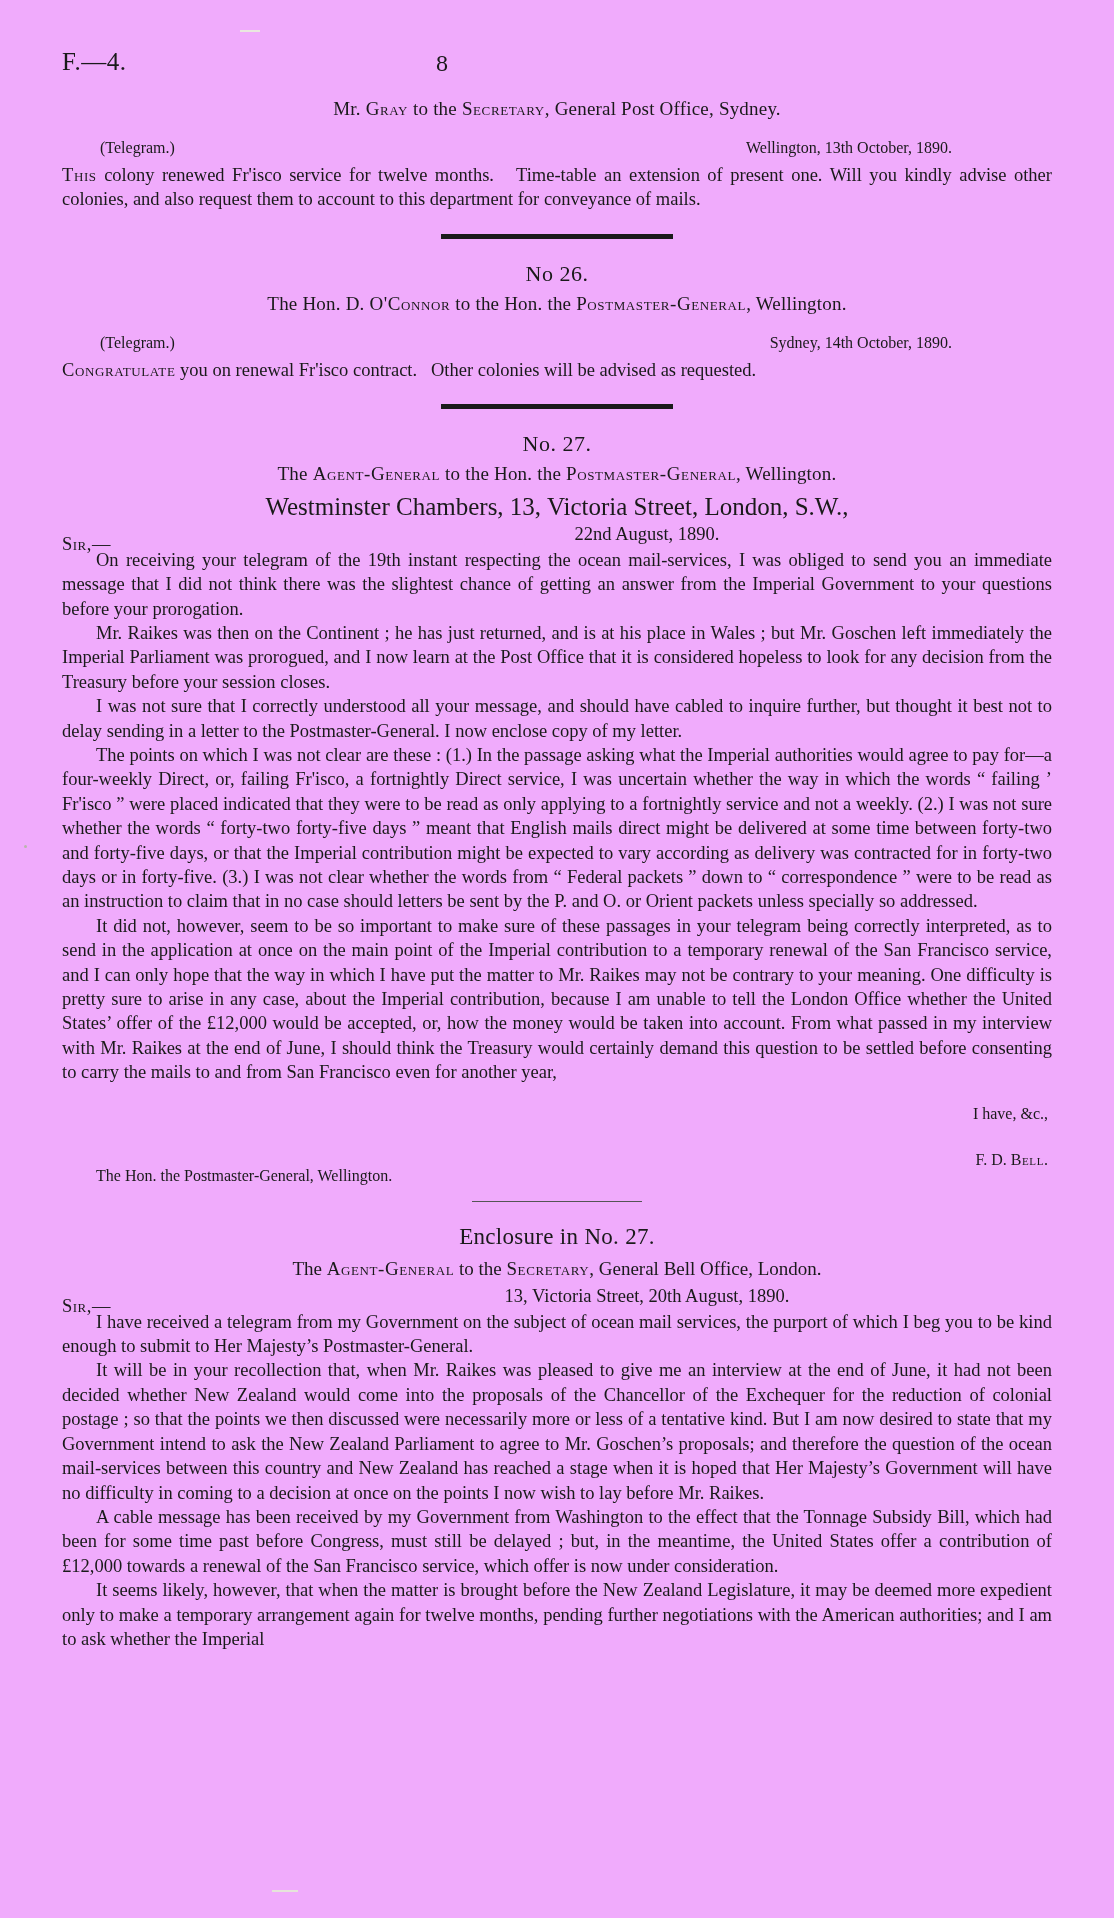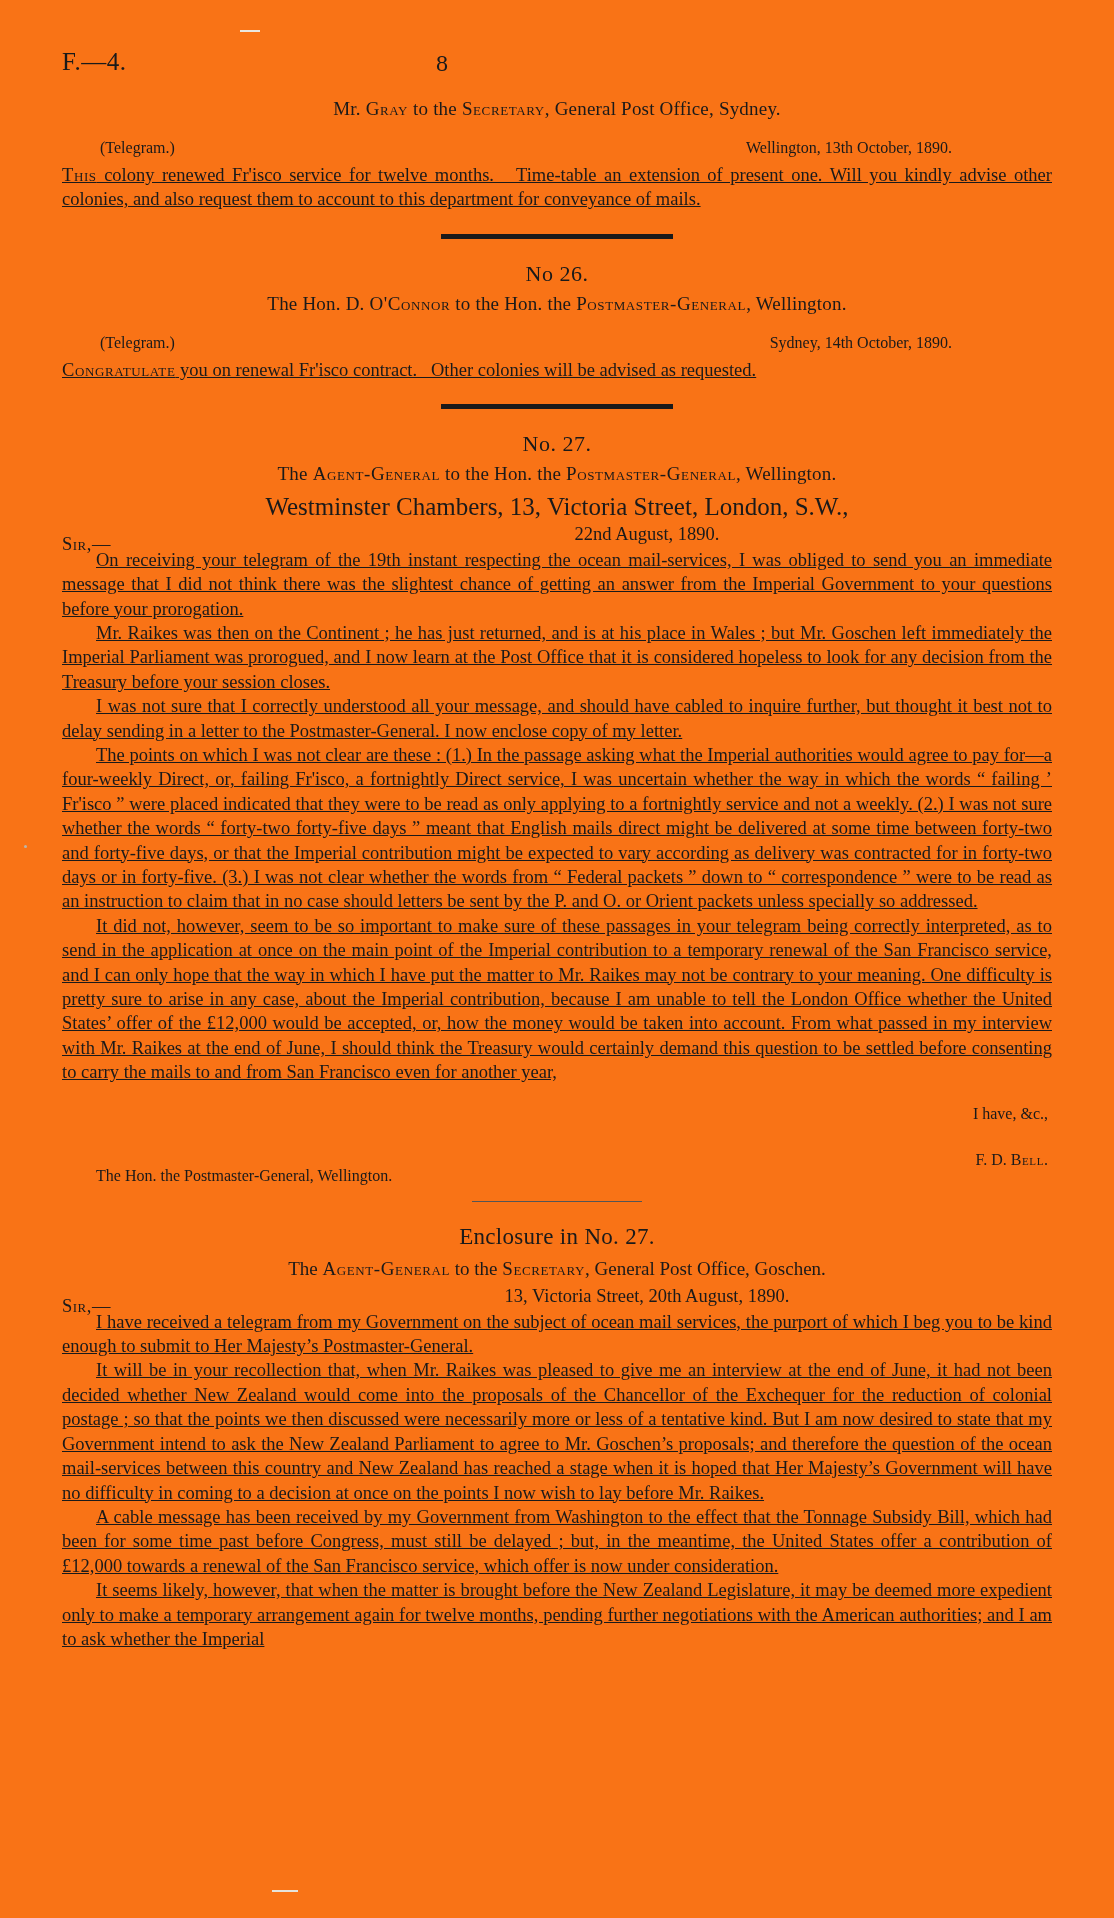--- a/index.html
+++ b/index.html
@@ -13,21 +13,21 @@
     font-family: "Liberation Serif", serif;
     color: #1a1a1a;
     position: relative;
     overflow: hidden;
   }
   .page {
     position: absolute;
     left: 0; top: 0;
     width: 1114px;
     height: 1918px;
-    background: #f97316;
+    background: #f0abfc;
   }
   .content {
     position: absolute;
     left: 62px;
     top: 48px;
     width: 990px;
   }
   .hdr-row {
     position: relative;
     height: 42px;
@@ -81,21 +81,20 @@
     position: absolute;
     right: 100px;
     top: 0;
   }
   p.body {
     font-size: 18.5px;
     line-height: 1.32;
     text-align: justify;
     margin: 0 0 0 0;
     text-indent: 0;
-    text-decoration: underline;
   }
   p.body.indent {
     text-indent: 34px;
   }
   .rule-thick {
     width: 232px;
     height: 5px;
     background: #1a1a1a;
     margin: 22px auto 10px auto;
   }
@@ -248,21 +247,21 @@
       <div class="sign-row">
         <span class="sign-left">The Hon. the Postmaster-General, Wellington.</span>
         <span class="sign-right">F. D. <span class="sc">Bell</span>.</span>
       </div>
       <div class="rule-thin"></div>
     </div>
 
     <div class="section">
       <div class="enclosure-title">Enclosure in No. 27.</div>
       <div class="enc-head">
-        <span>The </span><span class="sc">Agent-General</span><span> to the </span><span class="sc">Secretary</span><span>, General Post Office, Goschen.</span>
+        <span>The </span><span class="sc">Agent-General</span><span> to the </span><span class="sc">Secretary</span><span>, General Bell Office, London.</span>
       </div>
       <div class="sir-row">
         <span class="sir">Sir,—</span>
         <span class="date-center">13, Victoria Street, 20th August, 1890.</span>
       </div>
       <p class="body indent">I have received a telegram from my Government on the subject of ocean mail services, the purport of which I beg you to be kind enough to submit to Her Majesty’s Postmaster-General.</p>
       <p class="body indent">It will be in your recollection that, when Mr. Raikes was pleased to give me an interview at the end of June, it had not been decided whether New Zealand would come into the proposals of the Chancellor of the Exchequer for the reduction of colonial postage ; so that the points we then discussed were necessarily more or less of a tentative kind.   But I am now desired to state that my Government intend to ask the New Zealand Parliament to agree to Mr. Goschen’s proposals; and therefore the question of the ocean mail-services between this country and New Zealand has reached a stage when it is hoped that Her Majesty’s Government will have no difficulty in coming to a decision at once on the points I now wish to lay before Mr. Raikes.</p>
       <p class="body indent">A cable message has been received by my Government from Washington to the effect that the Tonnage Subsidy Bill, which had been for some time past before Congress, must still be delayed ; but, in the meantime, the United States offer a contribution of £12,000 towards a renewal of the San Francisco service, which offer is now under consideration.</p>
       <p class="body indent">It seems likely, however, that when the matter is brought before the New Zealand Legislature, it may be deemed more expedient only to make a temporary arrangement again for twelve months, pending further negotiations with the American authorities; and I am to ask whether the Imperial</p>
     </div>

